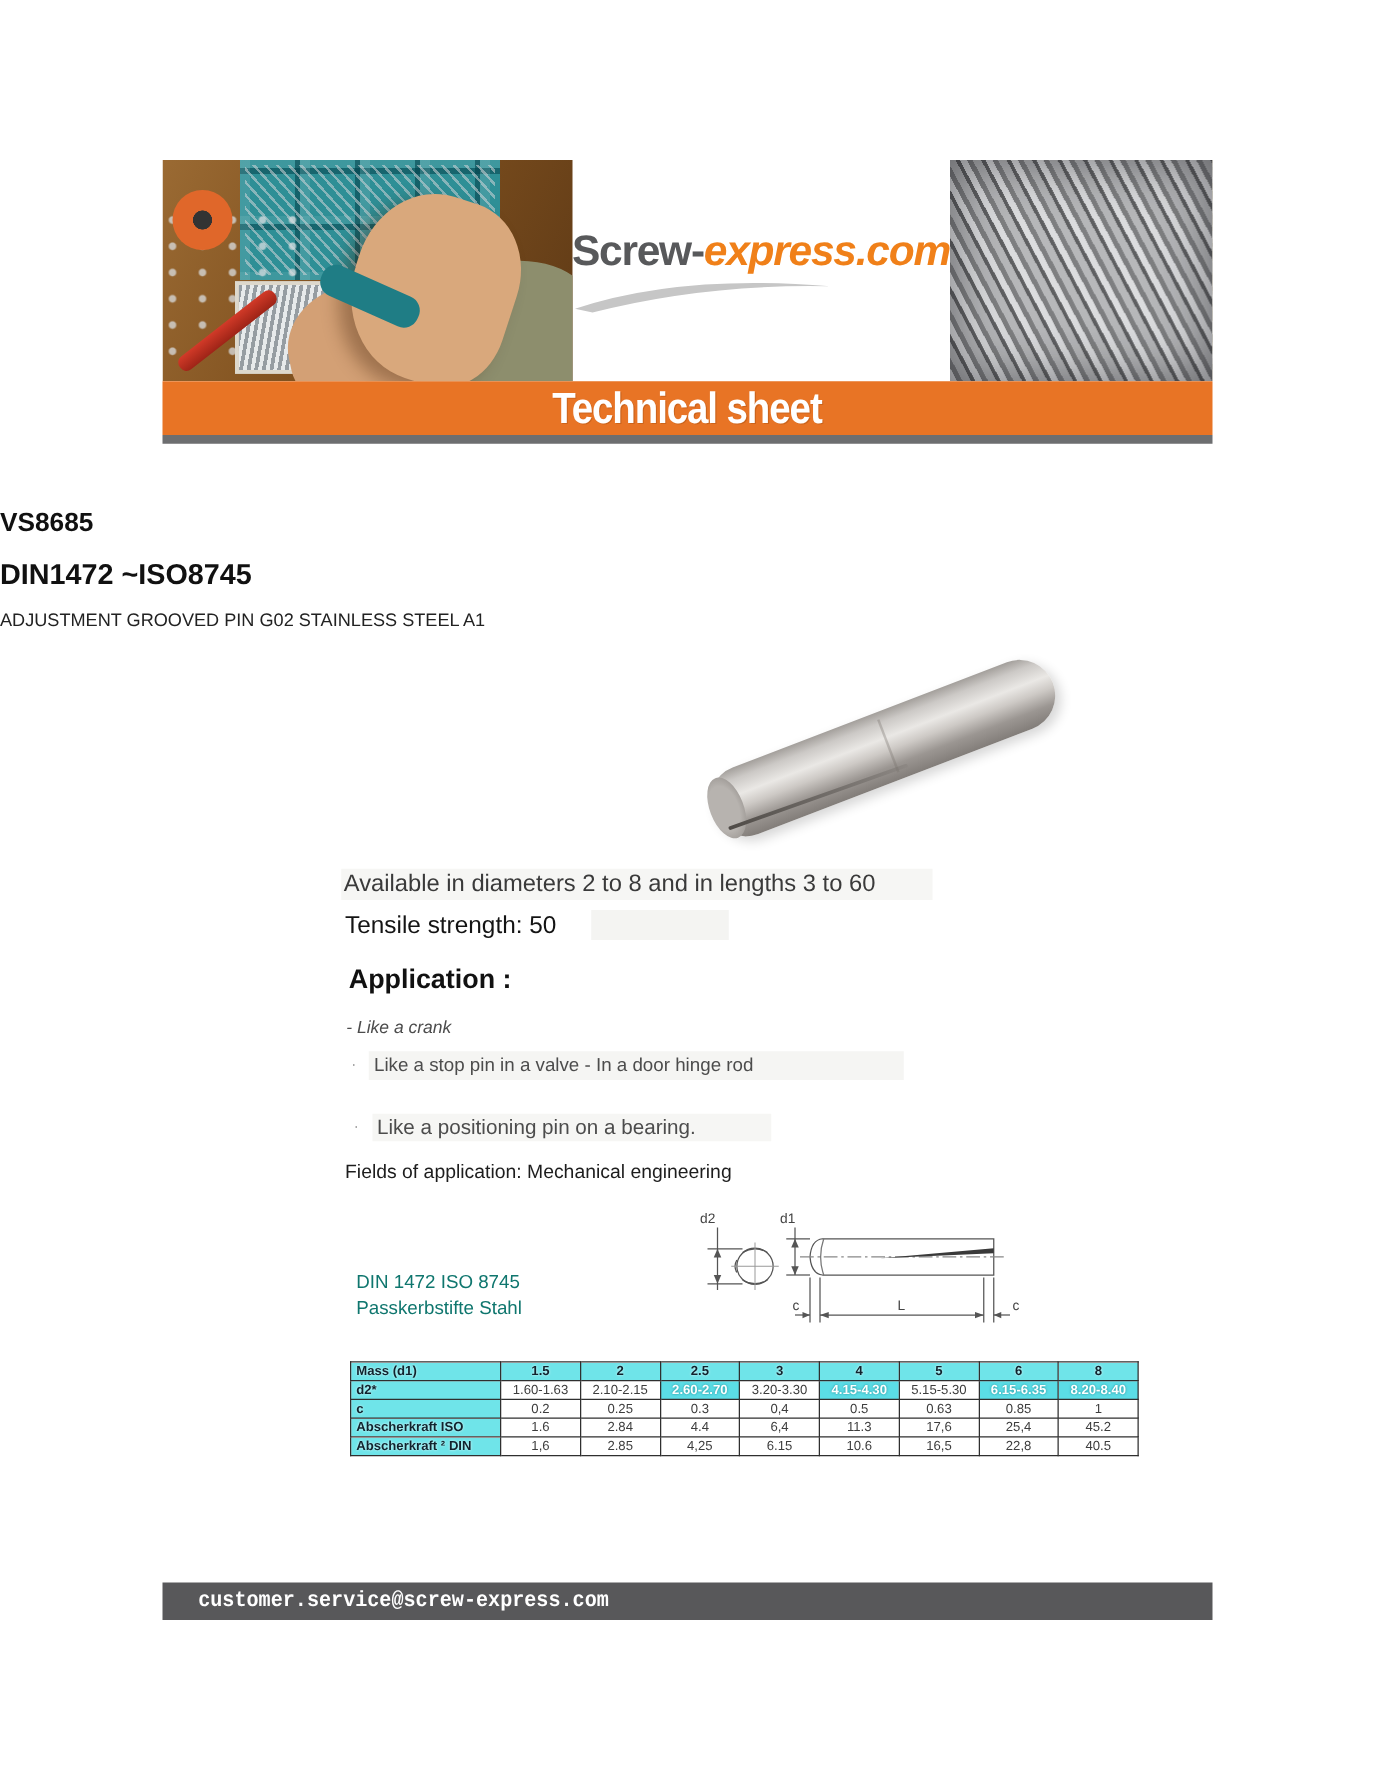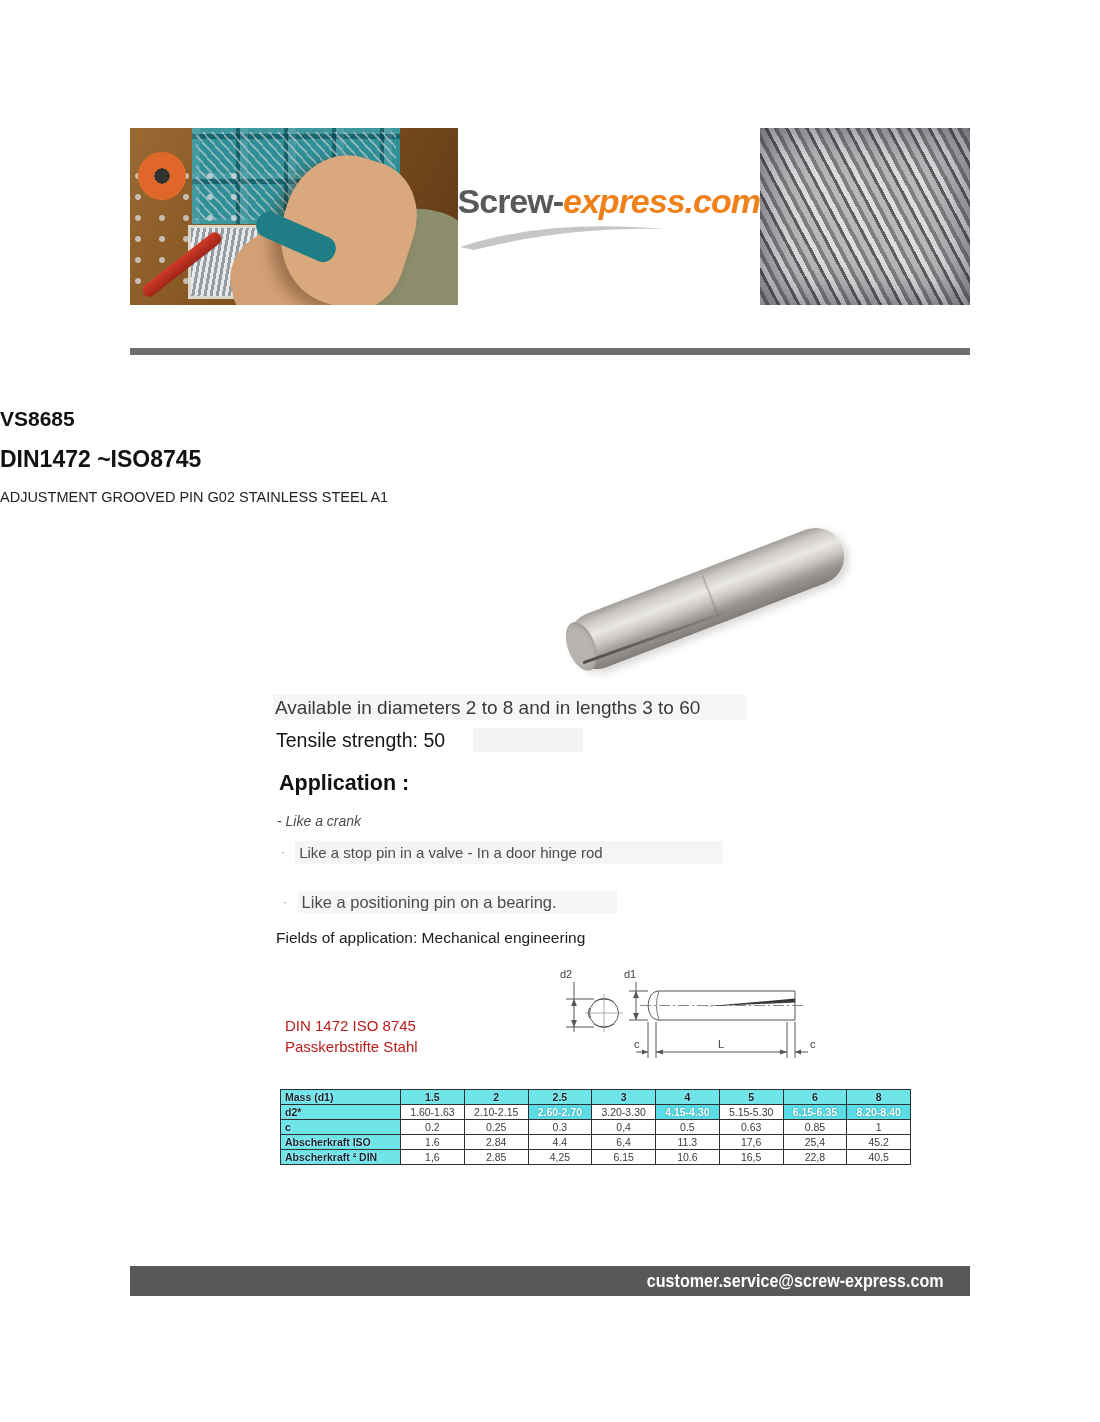--- a/index.html
+++ b/index.html
@@ -82,38 +82,38 @@
   .app-item{color:#4c4c4c;}
   #app-item-0{left:277px;top:813px;font-size:14px;font-style:italic;}
   #app-item-1{left:281px;top:844px;font-size:15px;}
   #app-item-1 span.txt{background:#f5f5f3;padding:3px 120px 3px 4px;}
   #app-item-2{left:283px;top:893px;font-size:16.5px;}
   #app-item-2 span.txt{background:#f6f6f4;padding:2px 60px 2px 4px;}
   .bullet{color:#8a8a8a;margin-right:6px;font-size:12px;vertical-align:2px;}
   #fields-line{left:276px;top:929px;font-size:15.5px;color:#1d1d1d;}
 
   
-  #drawing-caption{left:285px;top:1015px;font-size:15px;line-height:21px;color:#b91c1c;}
+  #drawing-caption{left:285px;top:1015px;font-size:15px;line-height:21px;color:#0f766e;}
   #drawing-svg{left:552px;top:958px;}
 
   
   #spec-table{left:280px;top:1089px;}
   table{border-collapse:collapse;table-layout:fixed;width:631px;}
   th,td{border:1px solid #2f2f2f;height:14px;padding:0 2px;font-size:10.5px;text-align:center;
     overflow:hidden;white-space:nowrap;}
   th.lab, thead th{background:#6fe4e9;color:#10232e;font-weight:bold;
     text-shadow:0 0 2px rgba(255,255,255,.85);}
   th.lab{text-align:left;padding-left:4px;width:113px;}
   thead th:first-child{text-align:left;padding-left:4px;width:113px;}
   td{background:#fff;color:#3d3d3d;}
   td.hl{background:#5bdde6;color:#fdffff;text-shadow:0 0 2px rgba(0,105,115,.75);font-weight:bold;}
 
   
   #footer-bar{left:130px;top:1266px;width:840px;height:30px;background:#58585a;color:#fff;
-    display:flex;align-items:center;justify-content:flex-end;padding-right:26px;box-sizing:border-box;}
+    display:flex;align-items:center;justify-content:flex-start;padding-right:26px;box-sizing:border-box;font-family:Liberation Mono, monospace;}
   #footer-bar .e{font-weight:bold;font-size:17.5px;display:inline-block;transform:scaleX(.92);transform-origin:right center;}
 </style>
 </head>
 <body>
 
 <div id="page">
 
   <div id="banner" class="abs">
     <div id="photo-left" class="photo">
       <div class="organizer">
@@ -134,20 +134,23 @@
       </div>
       <svg id="logo-swoosh" width="240" height="26" viewBox="0 0 240 26">
         <path d="M6 22 Q 90 -6 210 4 Q 110 2 20 25 Z" fill="#c6c6c6"></path>
       </svg>
     </div>
     <div id="photo-right" class="photo">
       <div class="vignette"></div>
     </div>
   </div>
 
+  <div id="title-bar" class="abs">
+    <span class="t">Technical sheet</span>
+  </div>
   <div id="gray-strip" class="abs"></div>
 
   <div id="product-code" class="abs center-line">VS8685</div>
   <div id="product-standard" class="abs center-line">DIN1472 ~ISO8745</div>
   <div id="product-desc" class="abs center-line">ADJUSTMENT GROOVED PIN G02 STAINLESS STEEL A1</div>
 
   <div id="pin-photo" class="abs">
     <div id="pin-body">
       <div class="end"></div>
       <div class="groove"></div>

